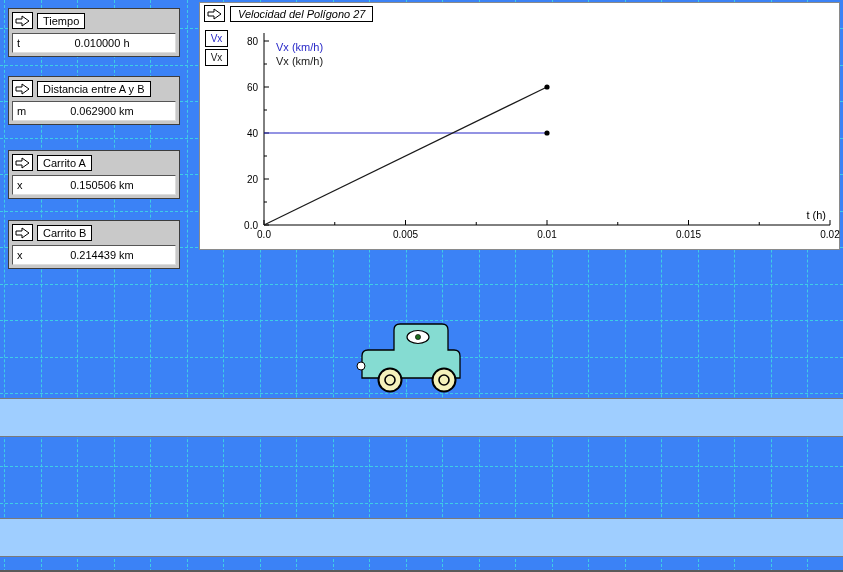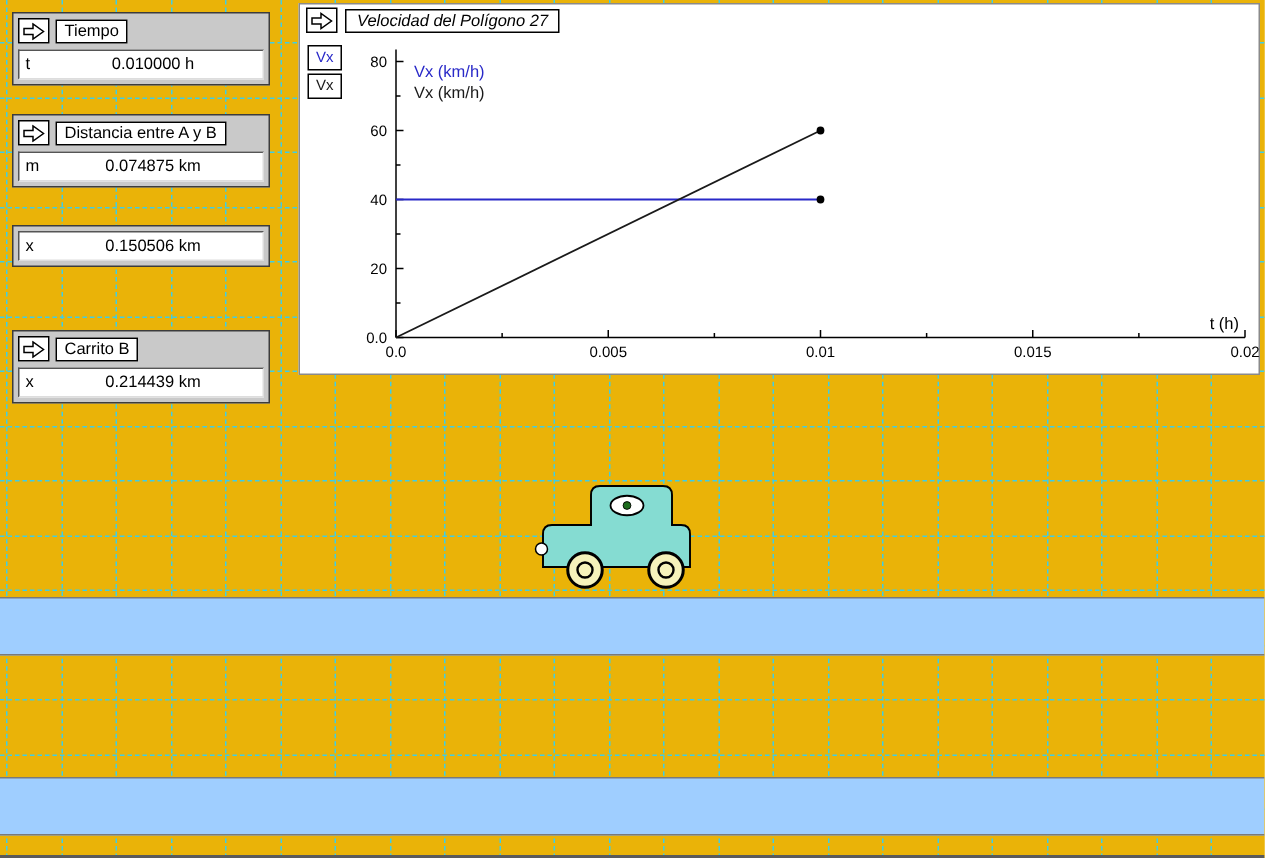--- a/index.html
+++ b/index.html
@@ -7,21 +7,21 @@
   body {
     font-family: "Liberation Sans", sans-serif;
     background: #ffffff;
     position: relative;
     overflow: hidden;
     --grid: #3ecde6;
     --road: #9fceff;
     --car-body: #85dcd2;
     --wheel: #f5f2bb;
   }
-  #stage { position: absolute; left: 0; top: 0; width: 843px; height: 572px; overflow: hidden; background: #eab308; }
+  #stage { position: absolute; left: 0; top: 0; width: 843px; height: 572px; overflow: hidden; background: #3b82f6; }
 
   
   #grid-layer { position: absolute; inset: 0; }
   .gridline-v { position: absolute; top: 0; bottom: 0; width: 0; border-left: 1px dashed var(--grid); }
   .gridline-h { position: absolute; left: 0; right: 0; height: 0; border-top: 1px dashed var(--grid); }
 
   
   .var-panel {
     position: absolute; left: 8px; width: 172px;
     background: #c9c9c9; border: 1px solid #3c3c3c; padding: 3px;
@@ -135,25 +135,33 @@
     <div class="var-header">
       <div class="arrow-btn">
         <svg width="15" height="12" viewBox="0 0 15 12">
             <path d="M1,4 h6 V1 l7,5 -7,5 V8 H1 Z" fill="#fff" stroke="#000" stroke-width="1"></path>
           </svg>
       </div>
       <div class="var-title">Distancia entre A y B</div>
     </div>
     <div class="var-value">
       <span class="var-letter">m</span>
-      <span class="var-num">0.074875 km</span>
+      <span class="var-num">0.062900 km</span>
     </div>
   </div>
 
   <div class="var-panel" style="top:150px">
+    <div class="var-header">
+      <div class="arrow-btn">
+        <svg width="15" height="12" viewBox="0 0 15 12">
+            <path d="M1,4 h6 V1 l7,5 -7,5 V8 H1 Z" fill="#fff" stroke="#000" stroke-width="1"></path>
+          </svg>
+      </div>
+      <div class="var-title">Carrito A</div>
+    </div>
     <div class="var-value">
       <span class="var-letter">x</span>
       <span class="var-num">0.150506 km</span>
     </div>
   </div>
 
   <div class="var-panel" style="top:220px">
     <div class="var-header">
       <div class="arrow-btn">
         <svg width="15" height="12" viewBox="0 0 15 12">

